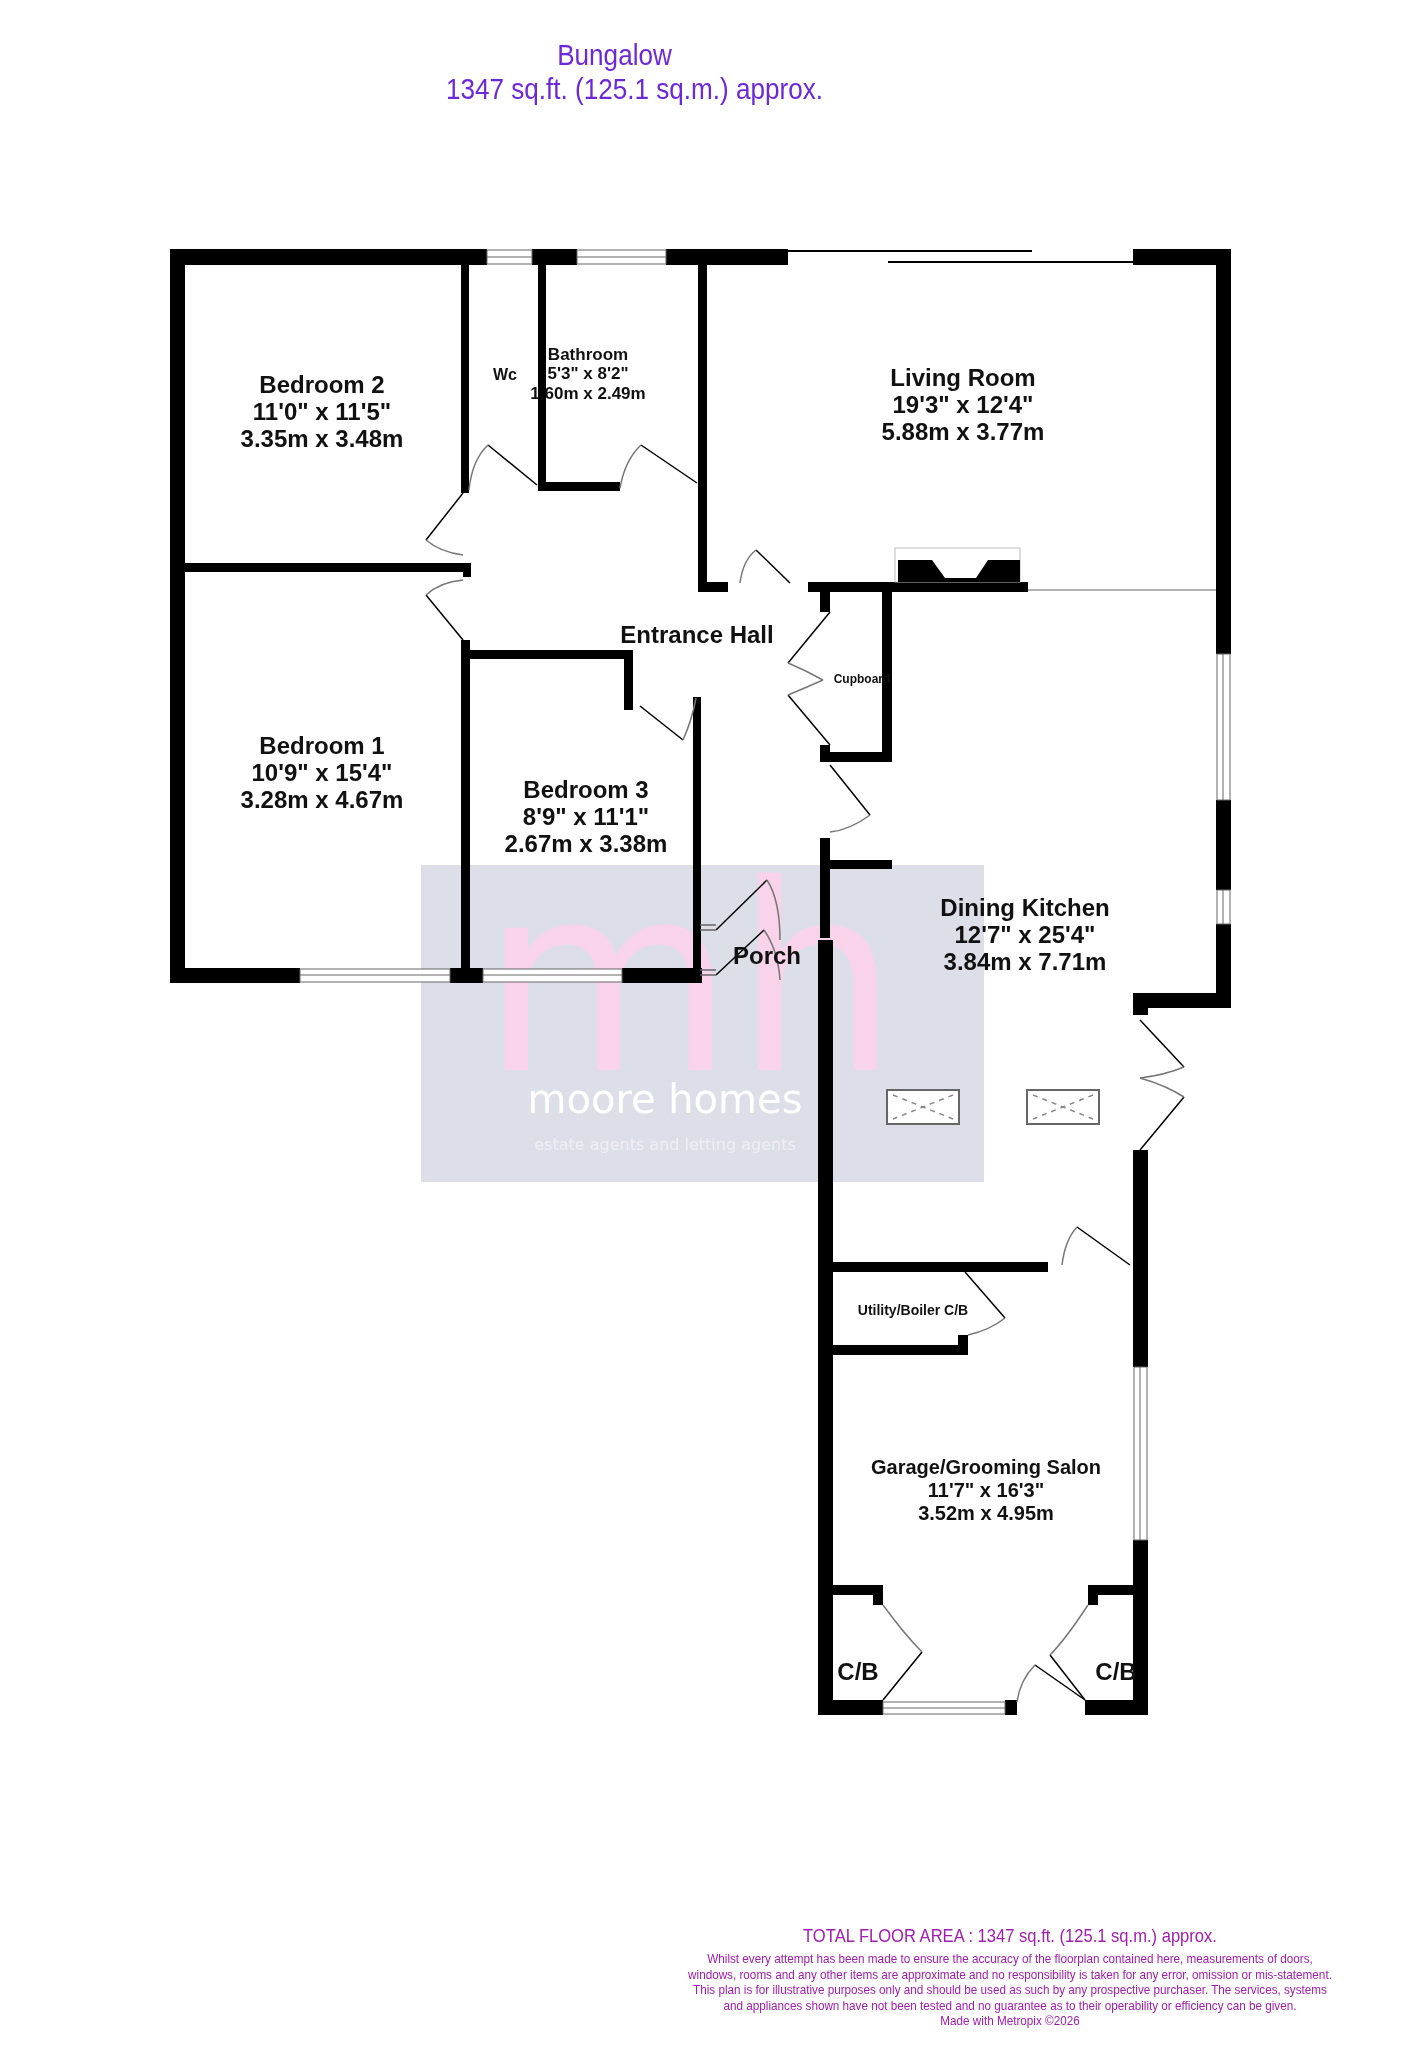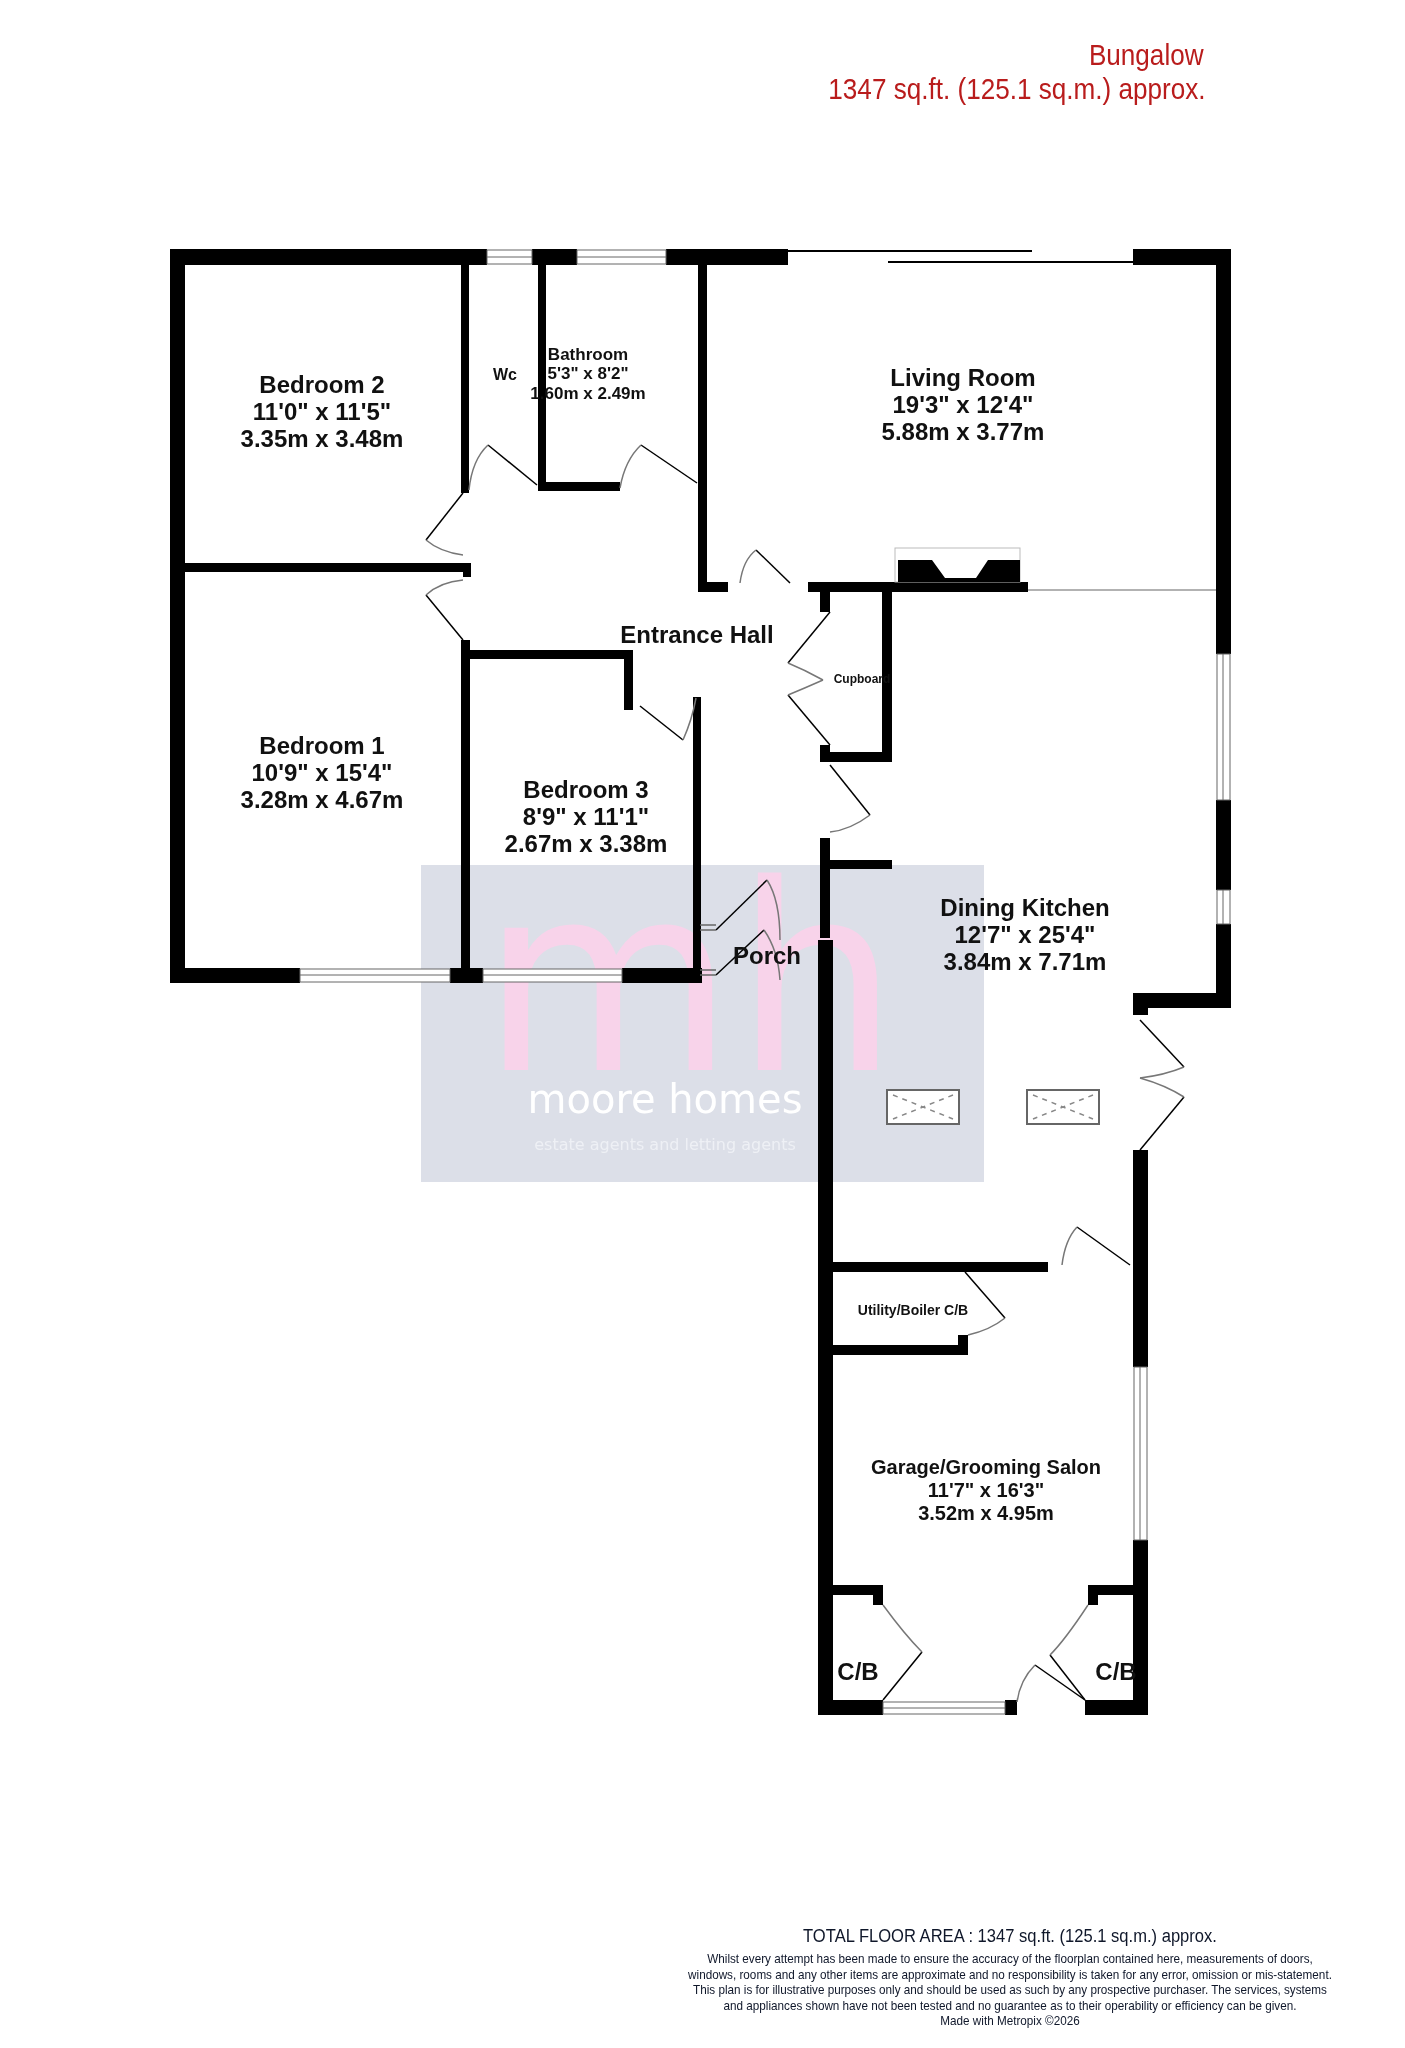--- a/index.html
+++ b/index.html
@@ -1,23 +1,23 @@
 <!DOCTYPE html>
 <html><head>
 <meta charset="utf-8">
 <style>
   html, body { margin: 0; padding: 0; background: #ffffff; }
   body { width: 1405px; height: 2048px; position: relative; overflow: hidden; font-family: "Liberation Sans", sans-serif; }
-  .title-block { position: absolute; left: 0; top: 38px; width: 1269px; text-align: right; color: #b91c1c; }
+  .title-block { position: absolute; left: 0; top: 38px; width: 1269px; text-align: center; color: #6d28d9; }
   .title-line1 { font-size: 29px; line-height: 34px; margin-left: -40px; transform: scaleX(0.9); }
   .title-line2 { font-size: 29px; line-height: 34px; transform: scaleX(0.9); }
   svg.plan { position: absolute; left: 0; top: 0; }
   .room-label { font-family: "Liberation Sans", sans-serif; font-weight: bold; fill: #111; text-anchor: middle; }
   .wm-text { font-family: "DejaVu Sans", sans-serif; fill: #ffffff; text-anchor: middle; }
-  .footer { position: absolute; left: 650px; top: 1925px; width: 720px; text-align: center; color: #0f172a; }
+  .footer { position: absolute; left: 650px; top: 1925px; width: 720px; text-align: center; color: #a21caf; }
   .footer-total { font-size: 18px; line-height: 22px; margin-bottom: 4px; transform: scaleX(0.92); }
   .footer-disclaimer { font-size: 13px; line-height: 15.5px; transform: scaleX(0.9); }
   .footer-made { font-size: 13px; line-height: 15px; transform: scaleX(0.9); }
 </style>
 </head>
 <body>
 
 <div class="title-block">
   <div class="title-line1">Bungalow</div>
   <div class="title-line2">1347 sq.ft. (125.1 sq.m.) approx.</div>

